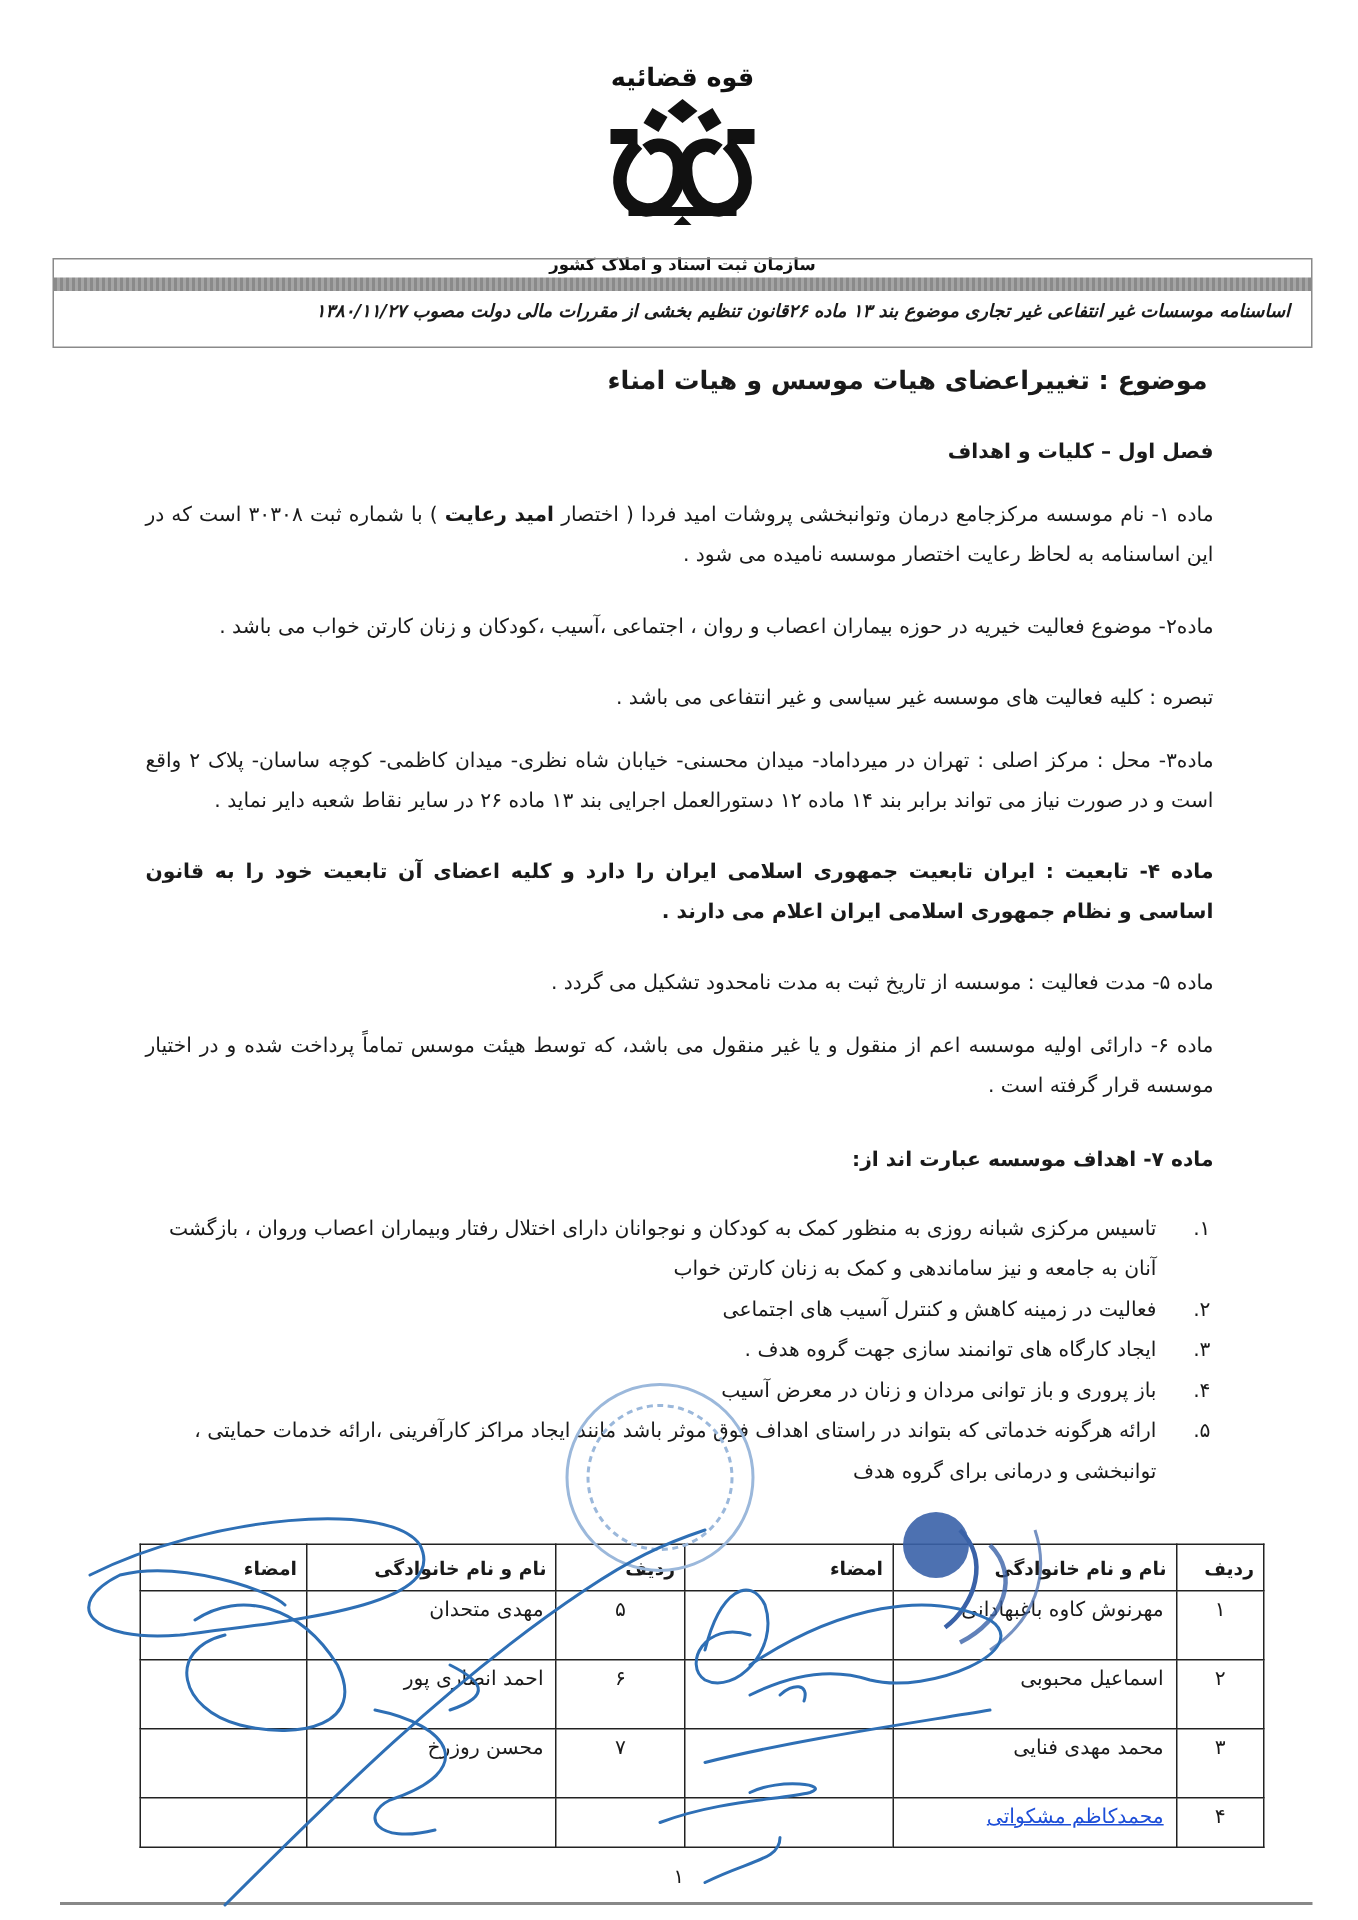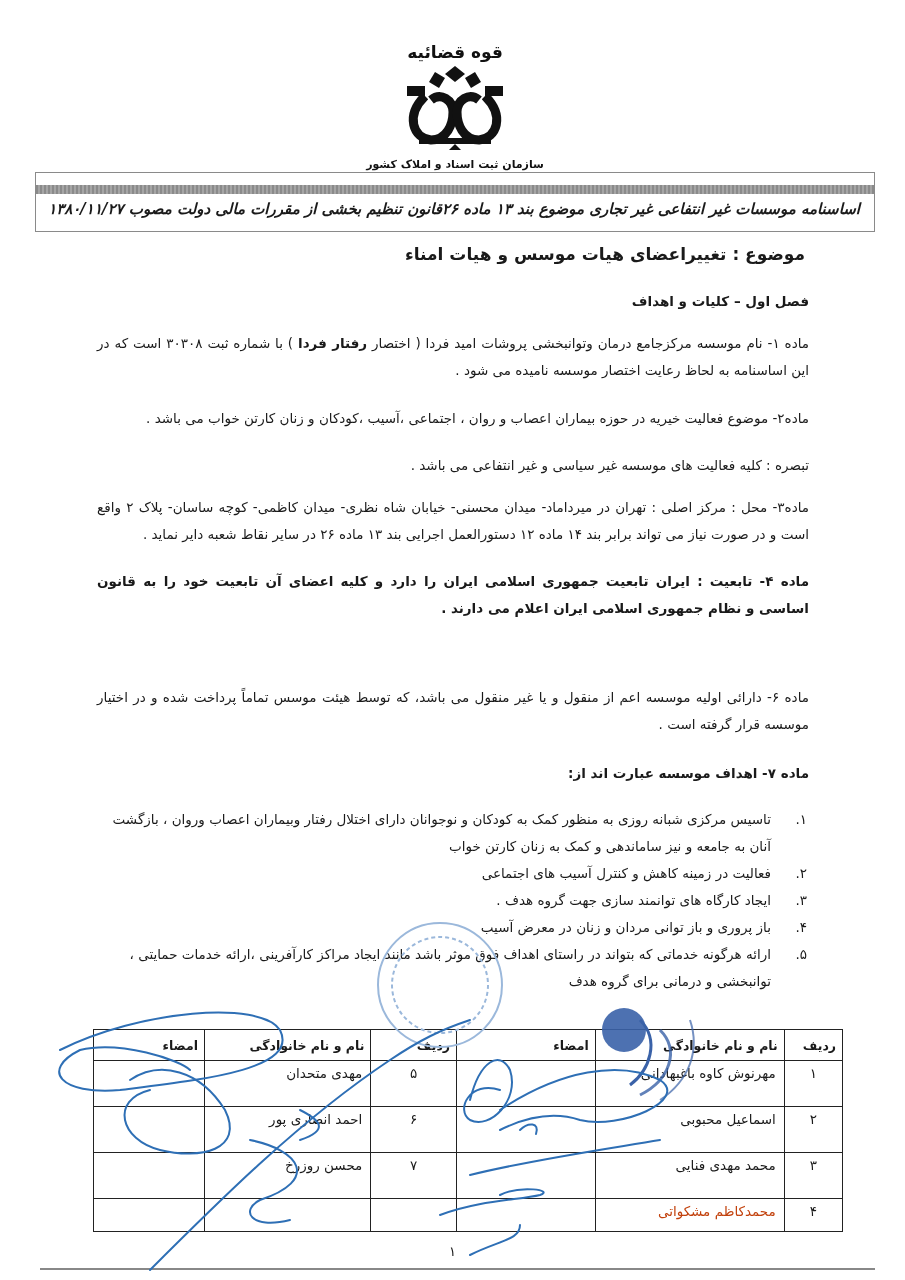--- a/index.html
+++ b/index.html
@@ -6,35 +6,35 @@
     body {
       width: 905px; height: 1280px; background: #ffffff; position: relative; overflow: hidden;
       font-family: "DejaVu Sans", "Liberation Sans", sans-serif; color: #1a1a1a;
     }
     .page-frame {
       position: absolute; left: 0; top: 0; width: 905px; height: 1280px;
     }
     
     .logo { position: absolute; left: 360px; top: 42px; width: 190px; text-align: center; }
     .logo .org-top { font-size: 17px; font-weight: bold; color: #111; }
-    .logo .org-bottom { font-size: 11px; font-weight: bold; color: #111; margin-top: 8px; }
+    .logo .org-bottom { font-size: 11px; font-weight: bold; color: #111; margin-top: 20px; }
     .logo svg { display: block; margin: 2px auto 0; }
 
     
     .title-box {
       position: absolute; left: 35px; top: 172px; width: 840px; height: 60px;
       border: 1px solid #8a8a8a; box-sizing: border-box;
     }
     .title-box .bar {
       position: absolute; left: 0; right: 0; top: 12px; height: 9px;
       background: repeating-linear-gradient(90deg, #8a8a8a 0 2px, #a5a5a5 2px 4px);
     }
     .title-box .title-text {
       position: absolute; right: 14px; left: 14px; top: 27px;
-      font-size: 15px; font-weight: bold; font-style: italic; text-align: right; white-space: nowrap;
+      font-size: 12px; font-weight: bold; font-style: italic; text-align: right; white-space: nowrap;
       letter-spacing: -0.2px;
     }
 
     .subject { position: absolute; right: 100px; top: 244px; font-size: 17px; font-weight: bold; }
 
     .content { position: absolute; right: 96px; width: 712px; font-size: 13.5px; line-height: 27px; text-align: justify; }
     .content p { margin: 0; }
     .bold { font-weight: bold; }
 
     .goals-list { position: absolute; right: 96px; width: 712px; font-size: 13.5px; line-height: 27px; }
@@ -53,21 +53,21 @@
     .members-table th { height: 30px; font-weight: bold; font-size: 12.5px; vertical-align: middle; padding: 0 6px; }
     .members-table tr.row td { height: 41px; }
     .members-table tr.row.last td { height: 28px; }
     .col-idx { width: 46px; }
     .col-name { width: 150px; }
     .col-sign { width: 110px; }
     .col-idx2 { width: 68px; }
     .col-name2 { width: 132px; }
     .col-sign2 { width: 88px; }
     .members-table td.idx { text-align: center; }
-    .light { color: #c2410c; }
+    .light { color: #1d4ed8; text-decoration: underline; }
 
     .page-number { position: absolute; left: 0; right: 0; top: 1244px; text-align: center; font-size: 13px; }
     .bottom-rule { position: absolute; left: 40px; right: 30px; top: 1268px; height: 2px; background: #888; }
 
     
     .overlay { position: absolute; left: 0; top: 0; pointer-events: none; }
   </style>
 </head>
 <body>
 
@@ -98,39 +98,42 @@
     <div class="title-text">اساسنامه موسسات غیر انتفاعی غیر تجاری موضوع بند ۱۳ ماده ۲۶قانون تنظیم بخشی از مقررات مالی دولت مصوب ۱۳۸۰/۱۱/۲۷</div>
   </div>
 
   <div class="subject">موضوع : تغییراعضای هیات موسس و هیات امناء</div>
 
   <div class="content" style="top:288px;">
     <p class="bold">فصل اول – کلیات و اهداف</p>
   </div>
 
   <div class="content" style="top:330px;">
-    <p><span>ماده ۱- نام موسسه مرکزجامع درمان وتوانبخشی پروشات امید فردا ( اختصار </span><span class="bold">رفتار فردا</span><span> ) با شماره ثبت ۳۰۳۰۸  است که در این اساسنامه به لحاظ رعایت اختصار موسسه نامیده می شود .</span></p>
+    <p><span>ماده ۱- نام موسسه مرکزجامع درمان وتوانبخشی پروشات امید فردا ( اختصار </span><span class="bold">امید رعایت</span><span> ) با شماره ثبت ۳۰۳۰۸  است که در این اساسنامه به لحاظ رعایت اختصار موسسه نامیده می شود .</span></p>
   </div>
 
   <div class="content" style="top:405px;">
     <p>ماده۲- موضوع فعالیت خیریه در حوزه بیماران اعصاب و روان ، اجتماعی ،آسیب ،کودکان و زنان کارتن خواب می باشد .</p>
   </div>
 
   <div class="content" style="top:452px;">
     <p>تبصره : کلیه فعالیت های موسسه غیر سیاسی و غیر انتفاعی می باشد .</p>
   </div>
 
   <div class="content" style="top:494px;margin-left:32px;">
     <p>ماده۳- محل : مرکز اصلی : تهران در میرداماد-  میدان محسنی- خیابان شاه نظری- میدان کاظمی- کوچه ساسان- پلاک ۲ واقع است و در صورت نیاز می تواند برابر بند ۱۴ ماده ۱۲ دستورالعمل اجرایی بند ۱۳ ماده ۲۶ در سایر نقاط شعبه دایر نماید .</p>
   </div>
 
   <div class="content" style="top:568px;font-weight:bold;">
     <p>ماده ۴- تابعیت : ایران تابعیت جمهوری اسلامی ایران را دارد و کلیه اعضای آن تابعیت خود را به قانون اساسی و نظام جمهوری اسلامی ایران اعلام می دارند .</p>
   </div>
 
+  <div class="content" style="top:642px;">
+    <p>ماده ۵- مدت فعالیت : موسسه از تاریخ ثبت به مدت نامحدود تشکیل می گردد .</p>
+  </div>
 
   <div class="content" style="top:684px;">
     <p>ماده ۶- دارائی اولیه موسسه اعم از منقول و یا غیر منقول  می باشد، که توسط هیئت موسس تماماً پرداخت شده و در اختیار موسسه قرار گرفته است .</p>
   </div>
 
   <div class="content" style="top:760px;">
     <p class="bold">ماده ۷- اهداف موسسه عبارت اند از:</p>
   </div>
 
   <div class="goals-list" style="top:806px;">

